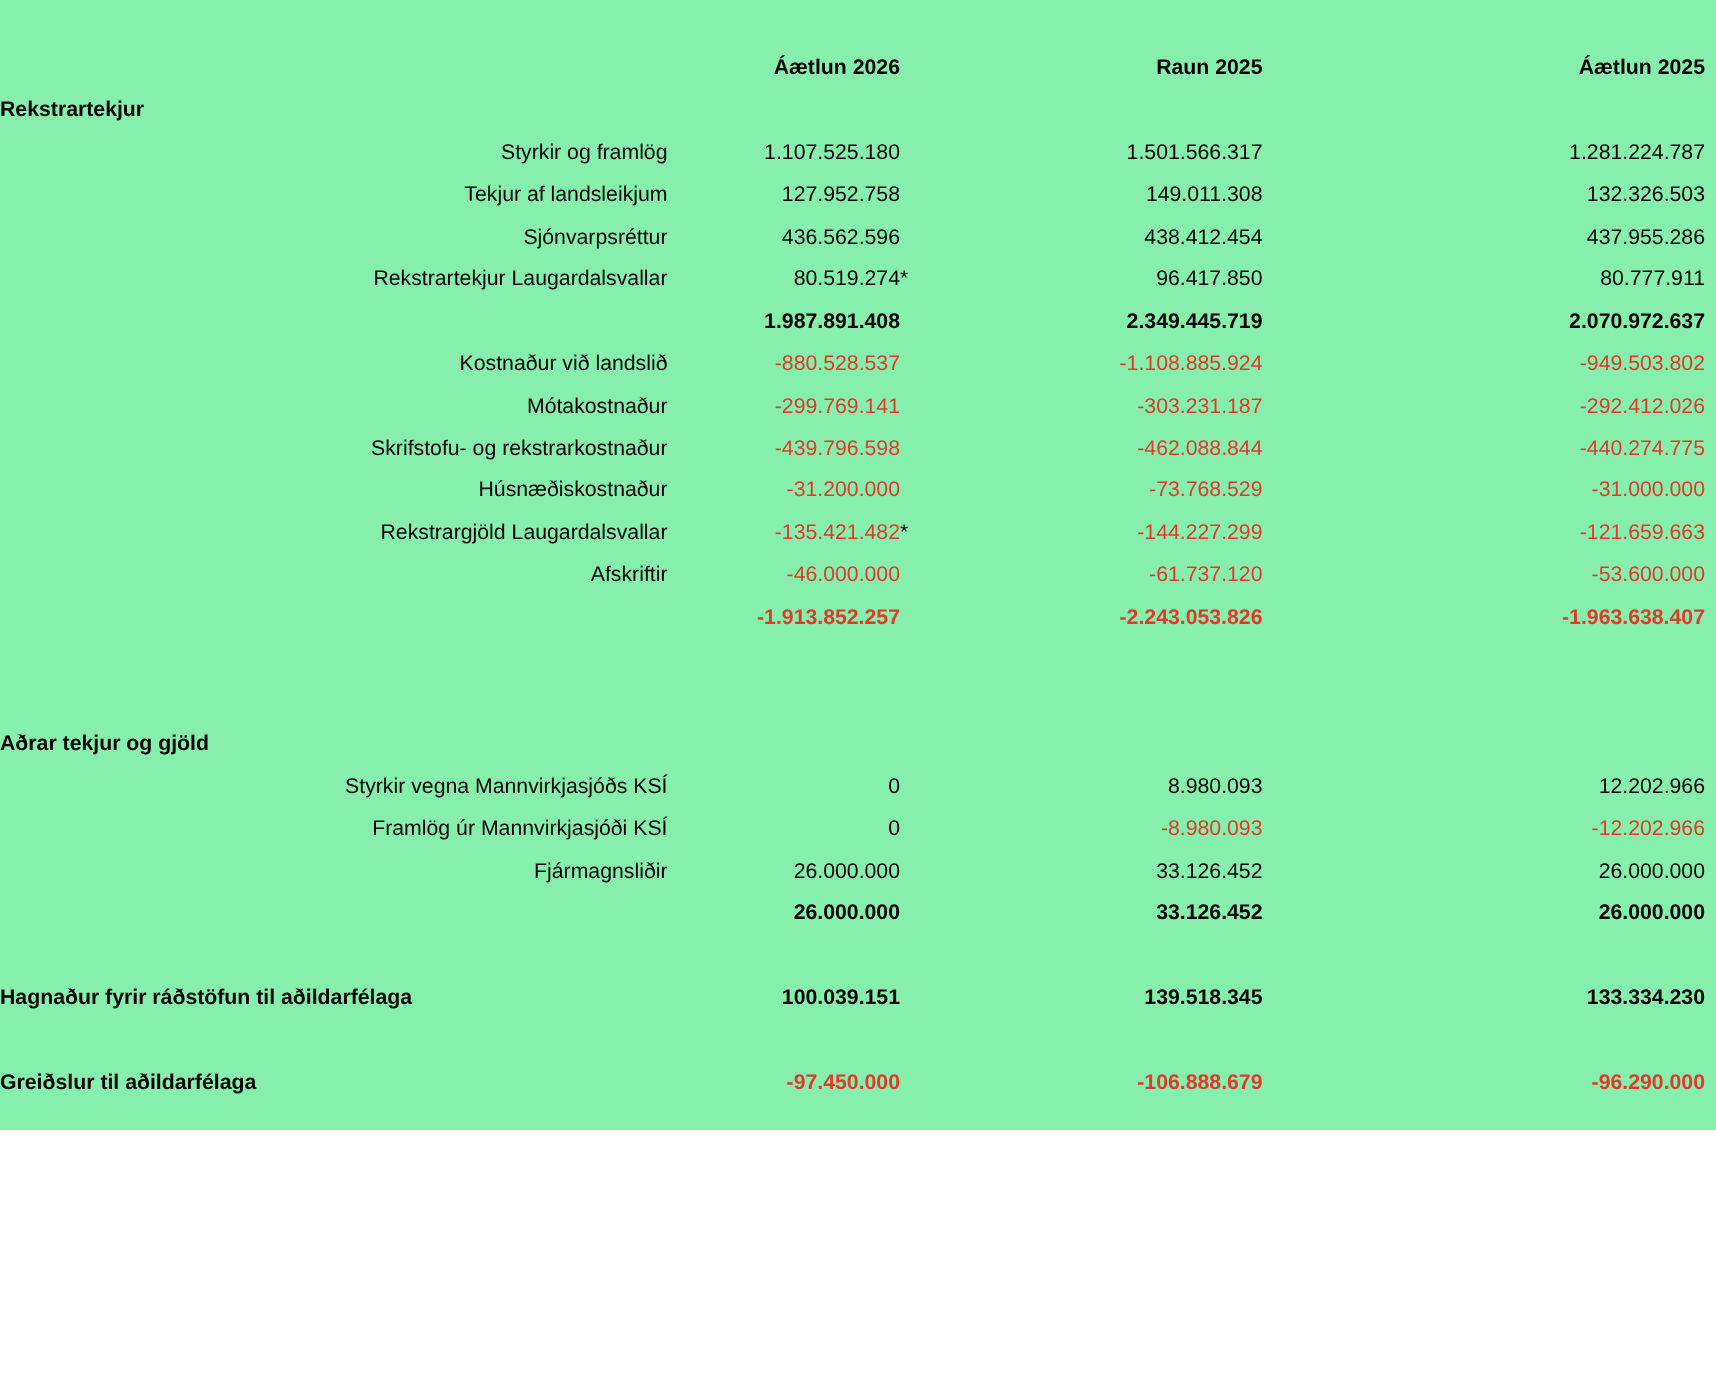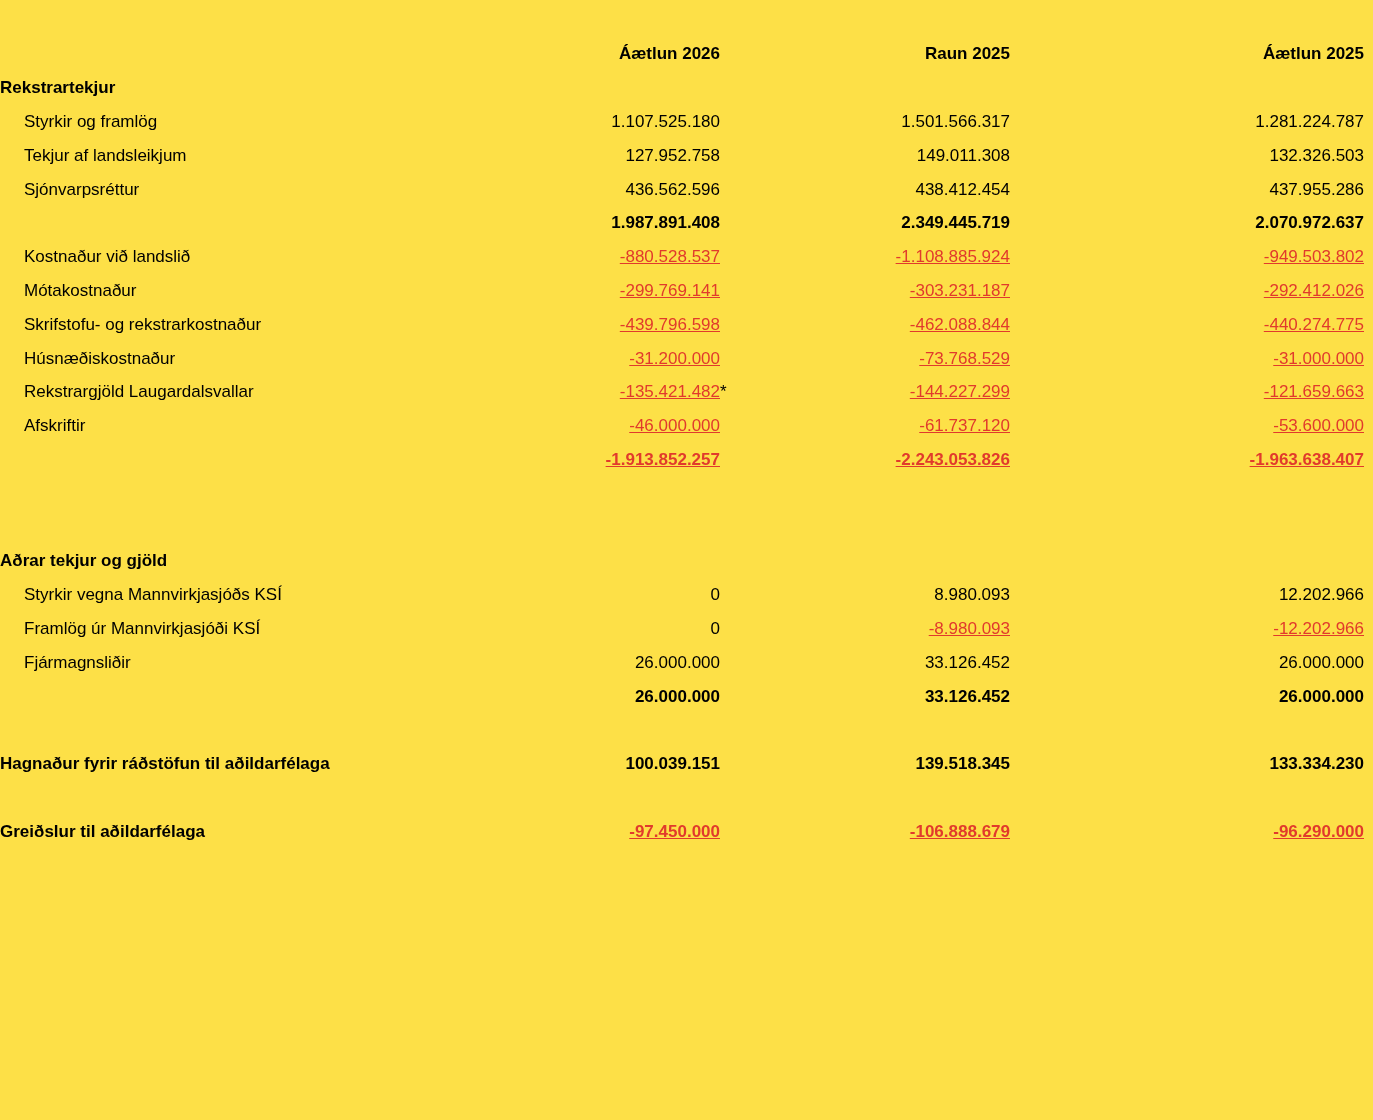--- a/index.html
+++ b/index.html
@@ -3,22 +3,22 @@
 <meta charset="utf-8">
 <style>
   html, body {
     margin: 0;
     padding: 0;
     background: #ffffff;
   }
   .sheet {
     position: relative;
     width: 1373px;
-    height: 1120px;
-    background: #fde047;
+    height: 904px;
+    background: #86efac;
     font-family: "Liberation Sans", sans-serif;
     font-size: 17px;
     color: #000000;
     overflow: hidden;
   }
   table.fin {
     position: absolute;
     top: 37px;
     left: 0;
     width: 1373px;
@@ -35,25 +35,25 @@
     line-height: 1;
   }
   col.c-label { width: 534px; }
   col.c-v1    { width: 186px; }
   col.c-note  { width: 40px; }
   col.c-v2    { width: 250px; }
   col.c-v3    { width: 354px; }
   col.c-gap   { width: 9px; }
 
   td.label  { text-align: left; padding-left: 10px; }
-  td.label.indent { padding-left: 24px; }
+  td.label.indent { padding-left: 24px; text-align: right; }
   td.num    { text-align: right; }
   td.note   { text-align: left; padding-left: 26px; }
   .bold     { font-weight: bold; margin-left: 12px; }
-  .neg      { color: var(--neg, #e13a2c); text-decoration: underline; }
+  .neg      { color: var(--neg, #e13a2c); }
   td.colhead {
     text-align: right;
     font-weight: bold;
   }
 </style>
 </head>
 <body>
 
 <div class="sheet">
   <table class="fin">
@@ -102,20 +102,28 @@
         </tr>
         <tr>
           <td class="label indent">Sjónvarpsréttur</td>
           <td class="num">436.562.596</td>
           <td class="note"></td>
           <td class="num">438.412.454</td>
           <td class="num">437.955.286</td>
           <td></td>
         </tr>
         <tr>
+          <td class="label indent">Rekstrartekjur Laugardalsvallar</td>
+          <td class="num">80.519.274</td>
+          <td class="note">*</td>
+          <td class="num">96.417.850</td>
+          <td class="num">80.777.911</td>
+          <td></td>
+        </tr>
+        <tr>
           <td class="label bold"></td>
           <td class="num bold">1.987.891.408</td>
           <td class="note"></td>
           <td class="num bold">2.349.445.719</td>
           <td class="num bold">2.070.972.637</td>
           <td></td>
         </tr>
         <tr>
           <td class="label indent">Kostnaður við landslið</td>
           <td class="num neg">-880.528.537</td>

